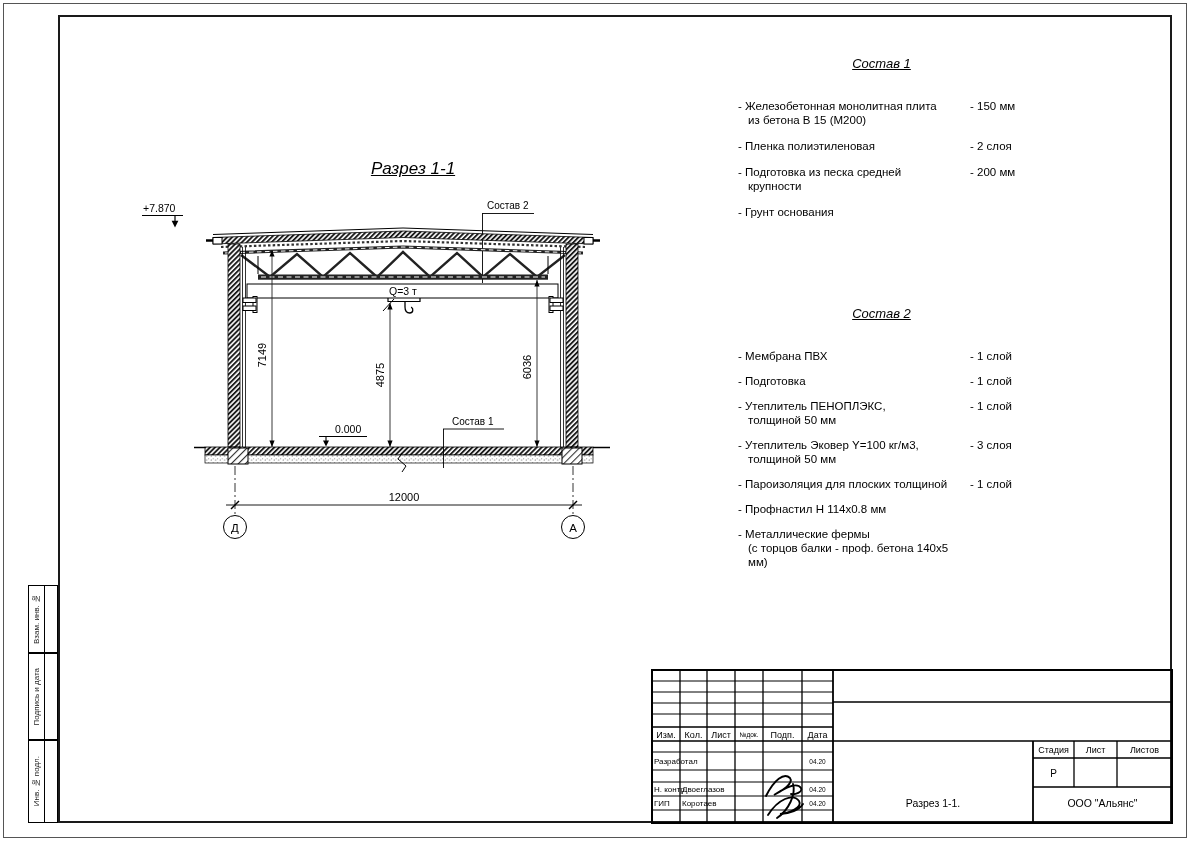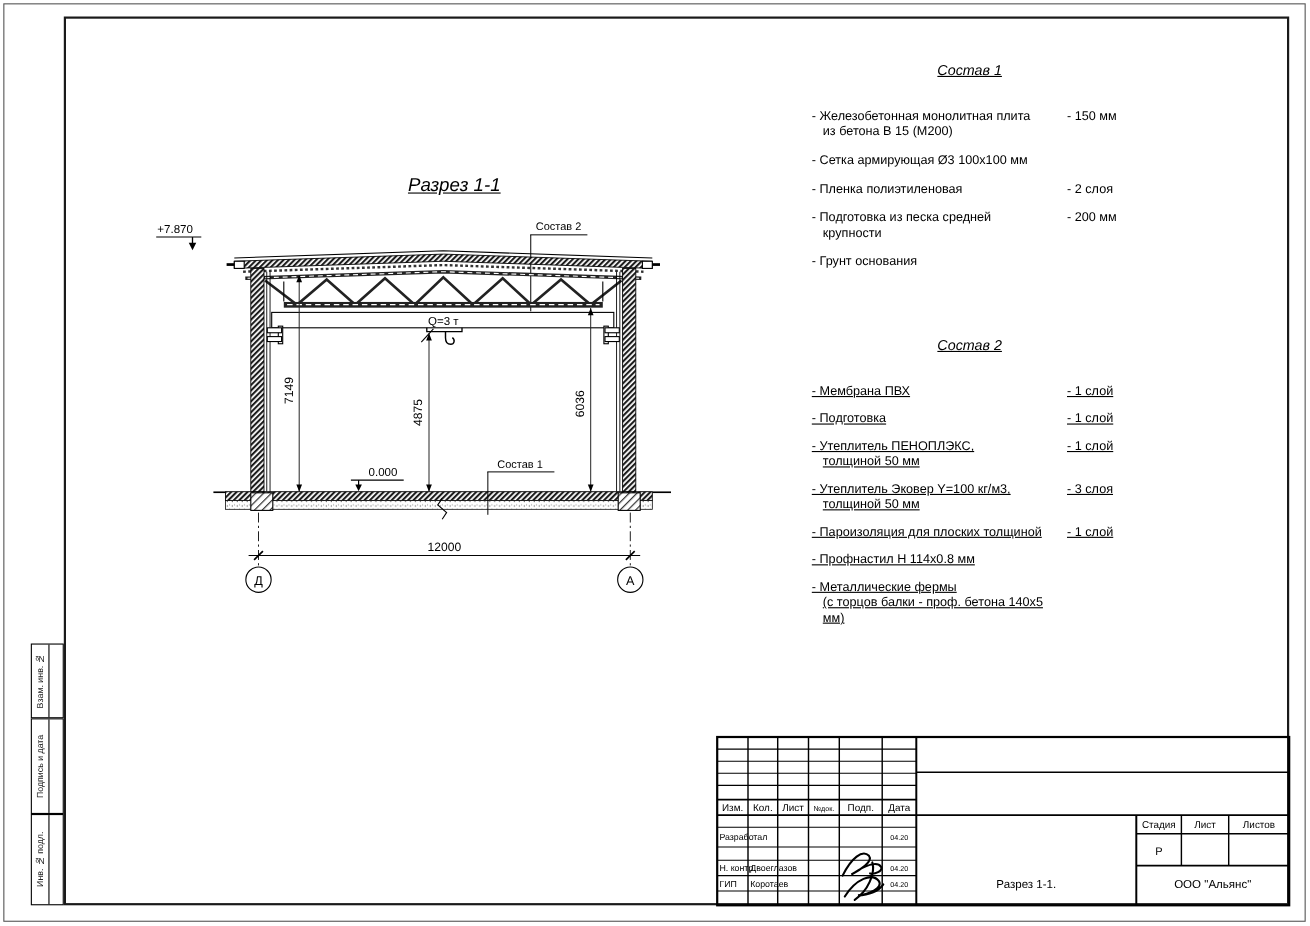--- a/index.html
+++ b/index.html
@@ -17,21 +17,21 @@
   .vtext{writing-mode:vertical-rl;transform:rotate(180deg);font-size:8px;
          white-space:nowrap;color:#222;}
   
   .section-title{position:absolute;left:333px;top:159px;width:160px;text-align:center;
                  font-style:italic;font-size:17px;text-decoration:underline;}
   
   .sostav{position:absolute;left:738px;width:287px;font-size:11.5px;line-height:14px;}
   .sostav-title{text-align:center;font-style:italic;font-size:13px;
                 text-decoration:underline;margin-bottom:28px;}
   .sostav-item{display:flex;align-items:flex-start;margin-bottom:12px;}
-  .s2 .sostav-item{margin-bottom:11px;text-decoration:underline;}
+  .s2 .sostav-item{margin-bottom:11px;}
   .iname{flex:1 1 auto;padding-left:10px;text-indent:-10px;white-space:pre-line;}
   .ival{flex:0 0 55px;white-space:nowrap;}
   svg text{font-family:"Liberation Sans",sans-serif;fill:#000;}
   .drawing{position:absolute;left:120px;top:150px;}
   .stamp{position:absolute;left:650px;top:668px;}
 </style>
 </head>
 <body>
 
 <div class="page">
@@ -193,24 +193,20 @@
   </svg>
 
   <div class="sostav s1" style="top:57px">
     <div class="sostav-title">Состав 1</div>
     <div class="sostav-item">
       <span class="iname">- Железобетонная  монолитная плита
 из бетона В 15 (М200)</span>
       <span class="ival">- 150 мм</span>
     </div>
     <div class="sostav-item">
-      <span class="iname">- Сетка армирующая Ø3 100х100 мм</span>
-      <span class="ival"></span>
-    </div>
-    <div class="sostav-item">
       <span class="iname">- Пленка полиэтиленовая</span>
       <span class="ival">- 2 слоя</span>
     </div>
     <div class="sostav-item">
       <span class="iname">- Подготовка из песка средней
 крупности</span>
       <span class="ival">- 200 мм</span>
     </div>
     <div class="sostav-item">
       <span class="iname">- Грунт основания</span>

